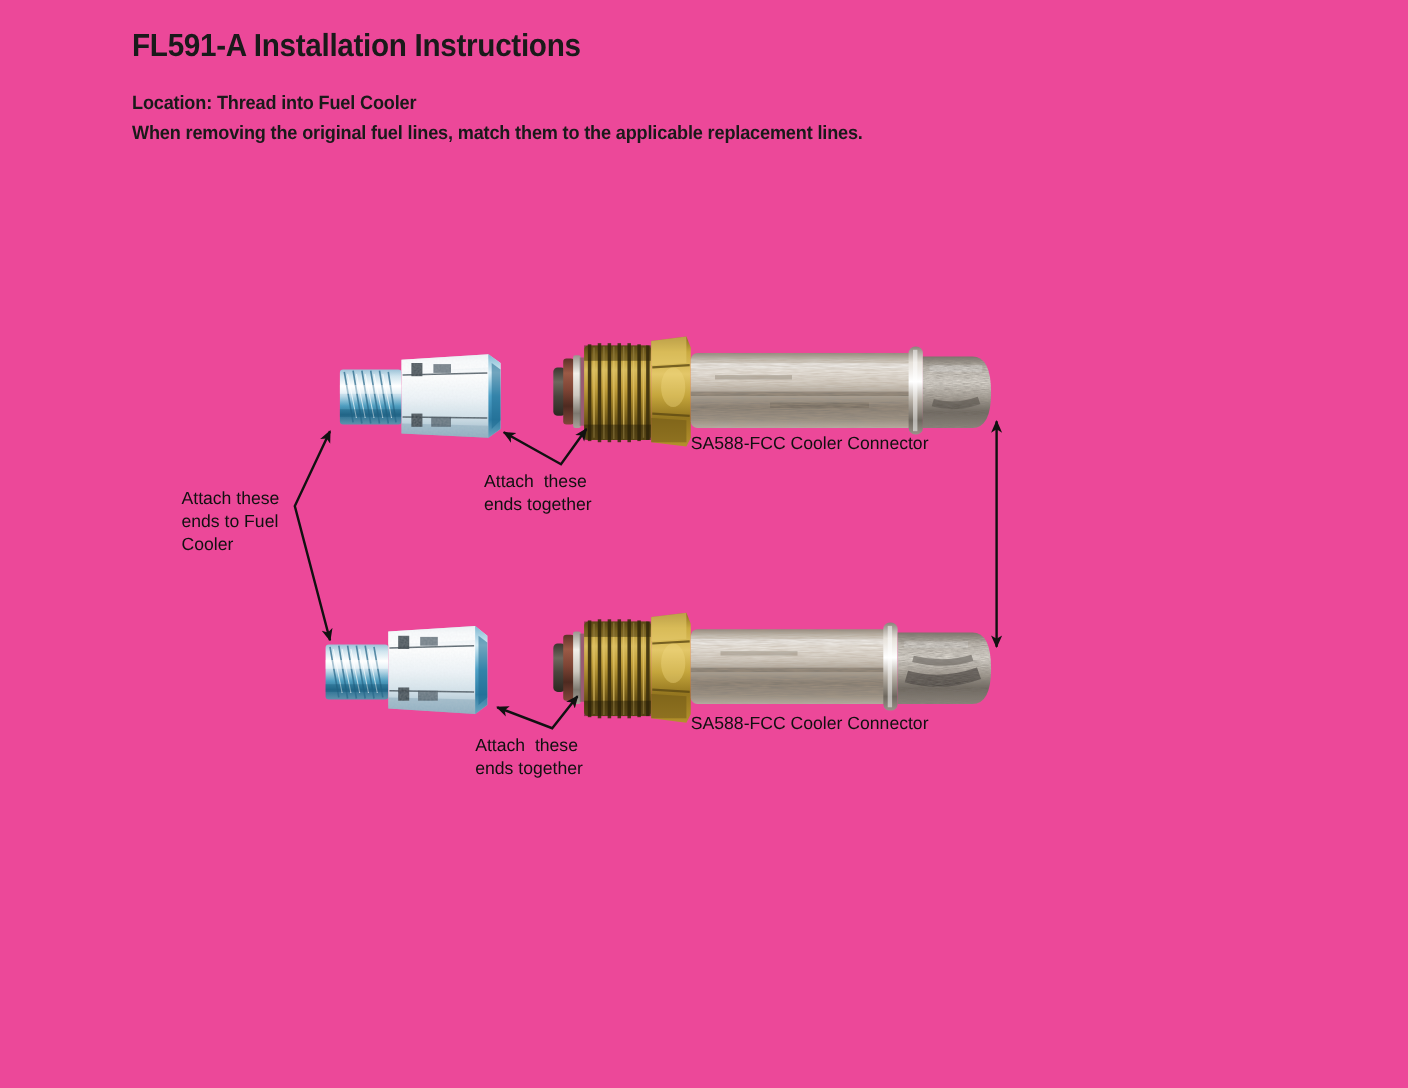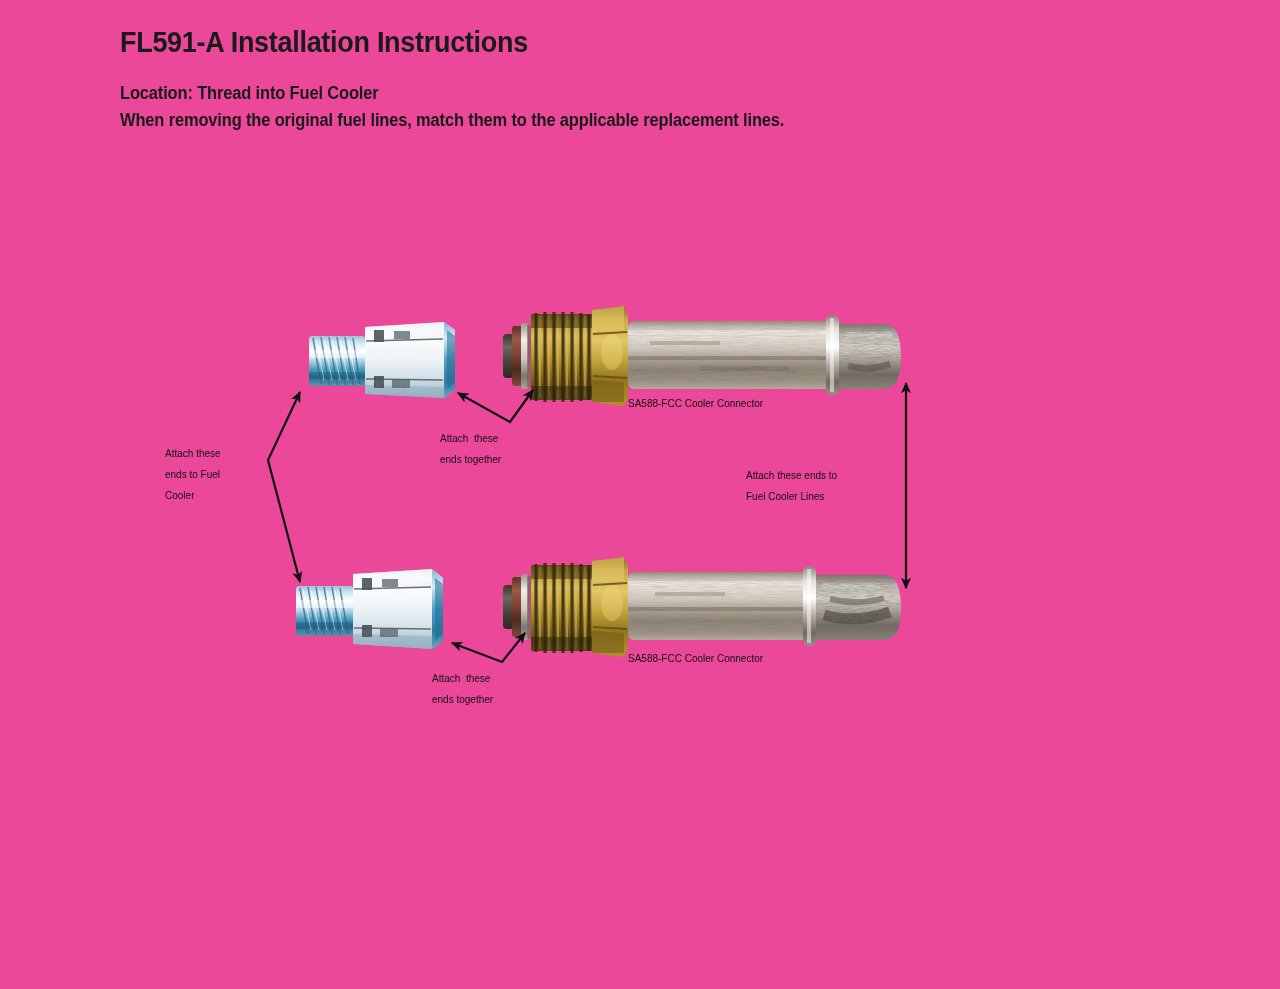--- a/index.html
+++ b/index.html
@@ -47,21 +47,21 @@
     transform-origin: left center;
     white-space: nowrap;
     color: #1a1a1a;
   }
   .subline-1 { top: 83px; }
   .subline-2 { top: 110px; }
 
   
   .label {
     position: absolute;
-    font-size: 10px;
+    font-size: 16px;
     line-height: 21px;
     color: #101010;
     white-space: pre;
   }
   .label-left-fuel  { left: 165px; top: 443px; }
   .label-top-join   { left: 440px; top: 428px; }
   .label-bot-join   { left: 432px; top: 668px; }
   .label-right-lines{ left: 746px; top: 465px; }
   .label-conn-top   { left: 628px; top: 393px; }
   .label-conn-bot   { left: 628px; top: 648px; }
@@ -405,18 +405,16 @@
     </g>
   </svg>
 
   <div class="label label-left-fuel">Attach these
 ends to Fuel
 Cooler</div>
   <div class="label label-top-join">Attach  these
 ends together</div>
   <div class="label label-bot-join">Attach  these
 ends together</div>
-  <div class="label label-right-lines">Attach these ends to
-Fuel Cooler Lines</div>
   <div class="label label-conn-top">SA588-FCC Cooler Connector</div>
   <div class="label label-conn-bot">SA588-FCC Cooler Connector</div>
 
 </div>
 
 </body></html>

